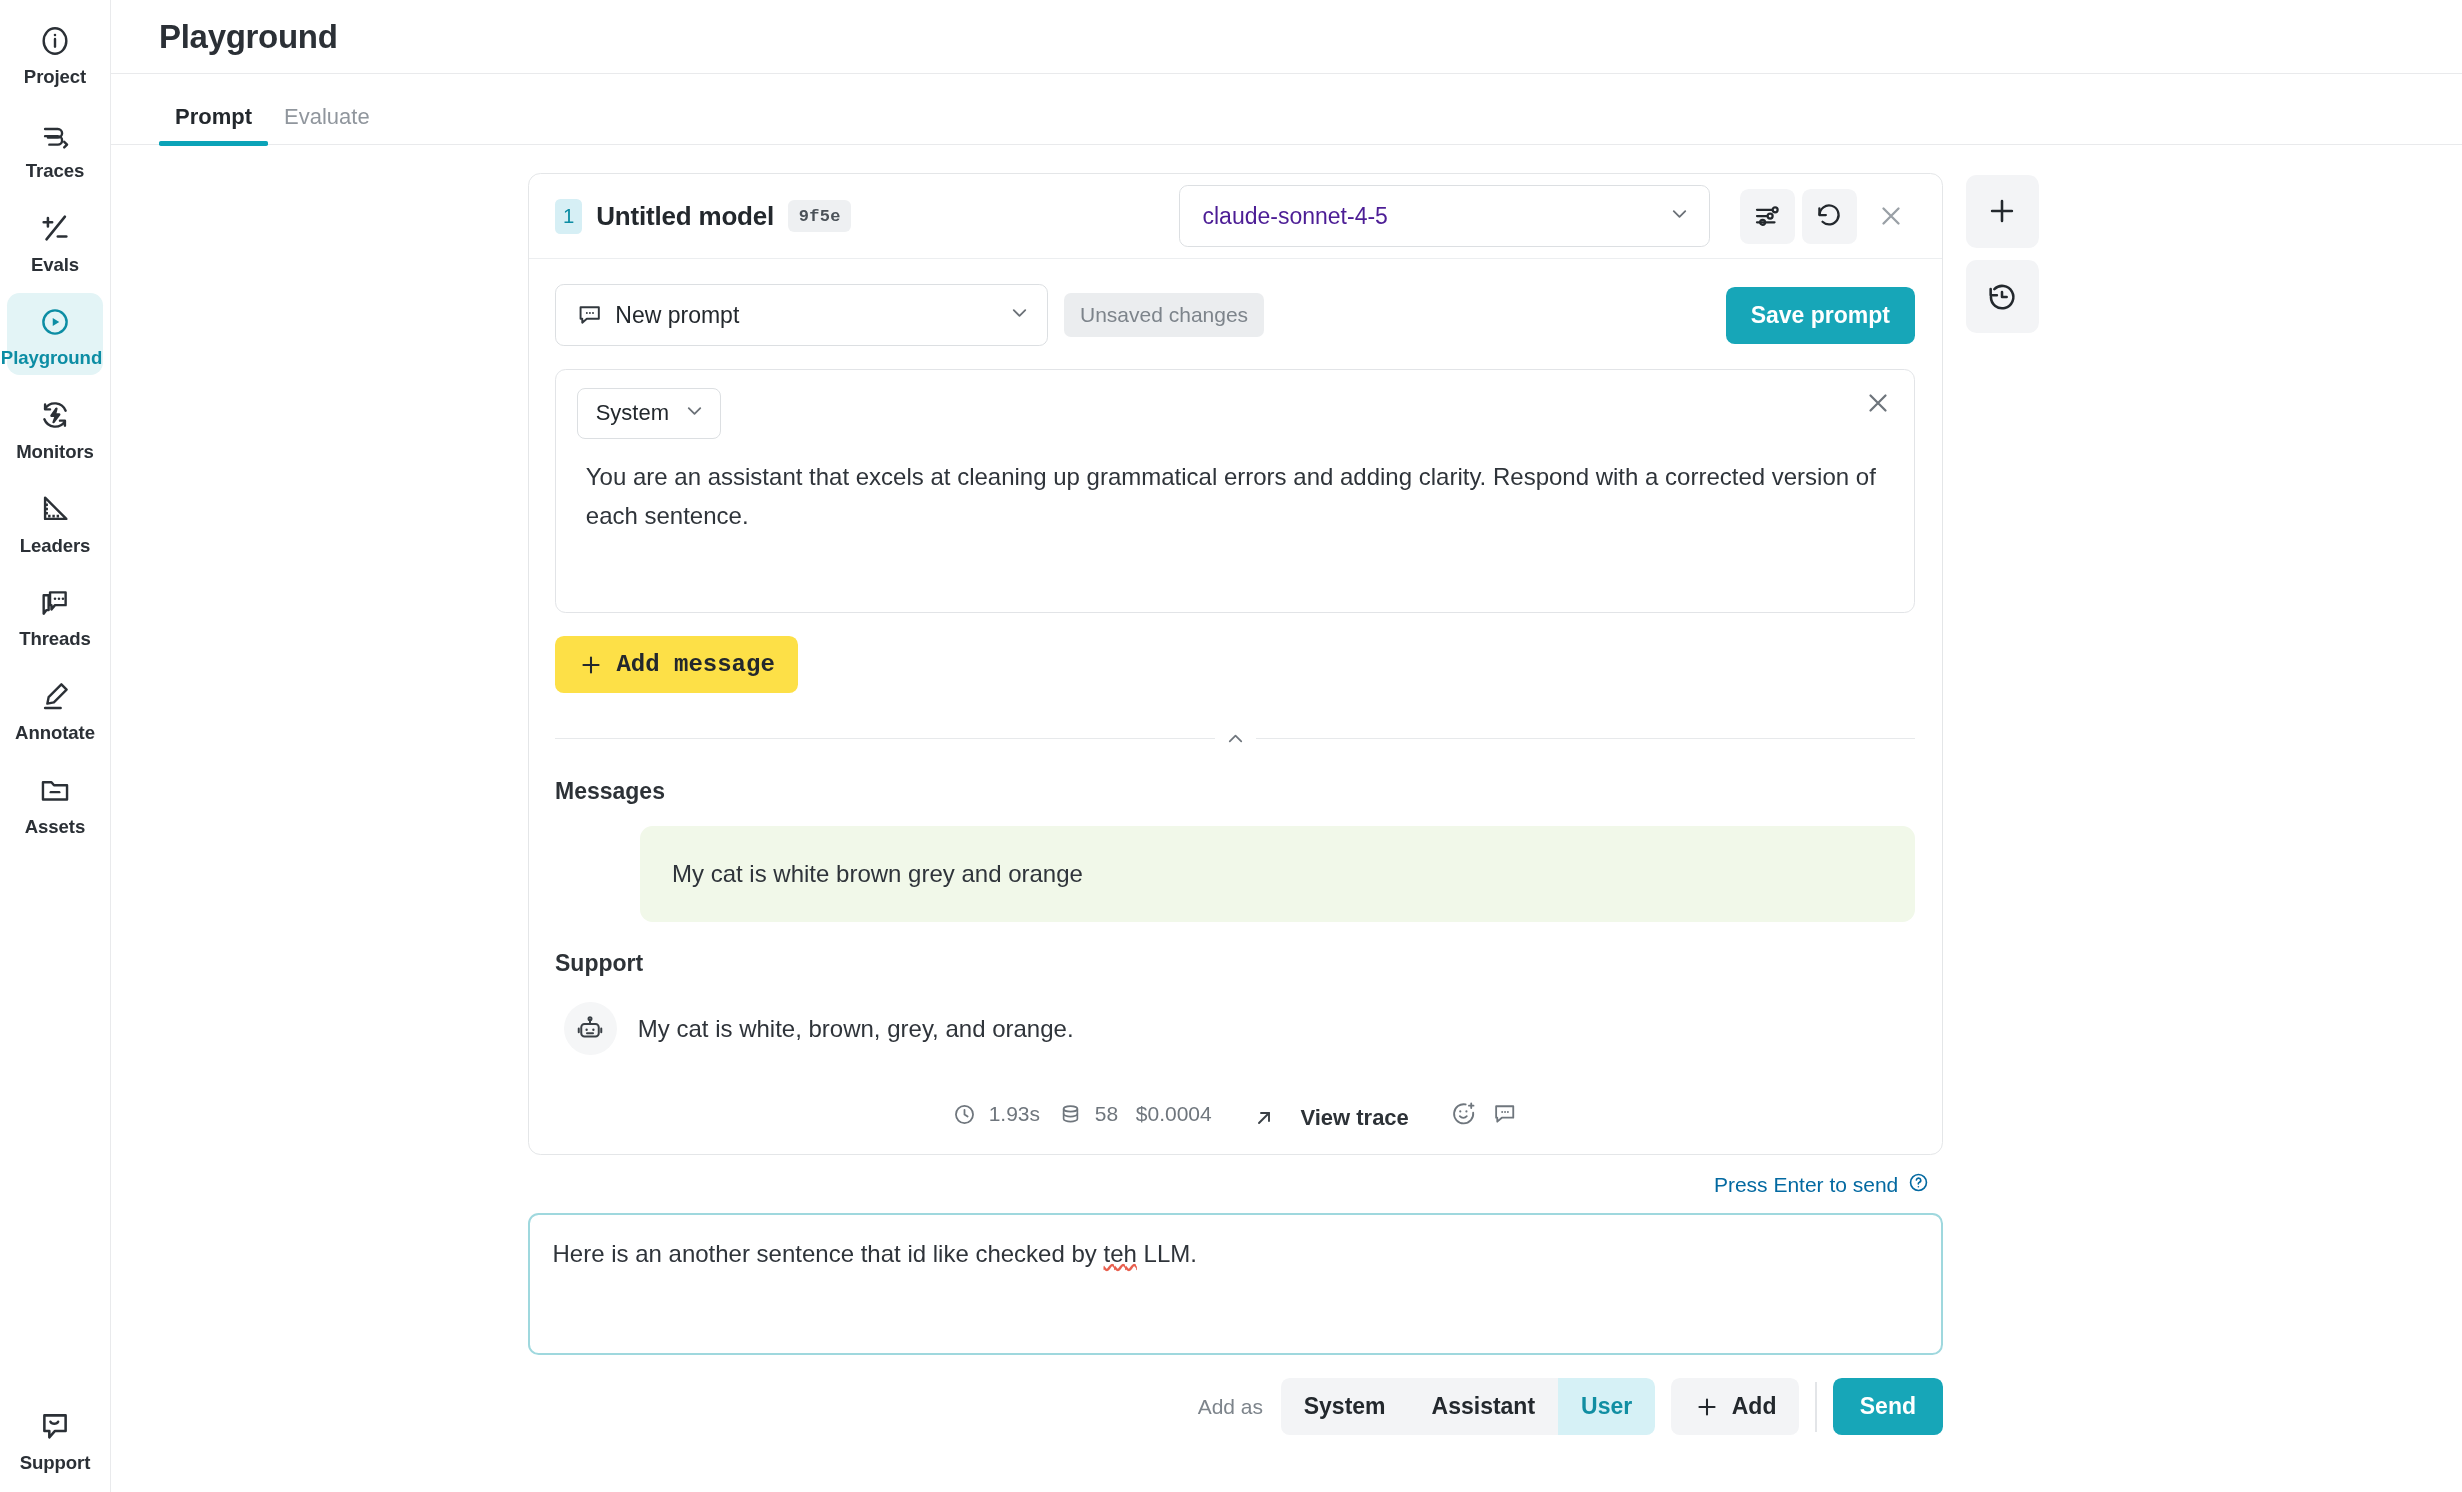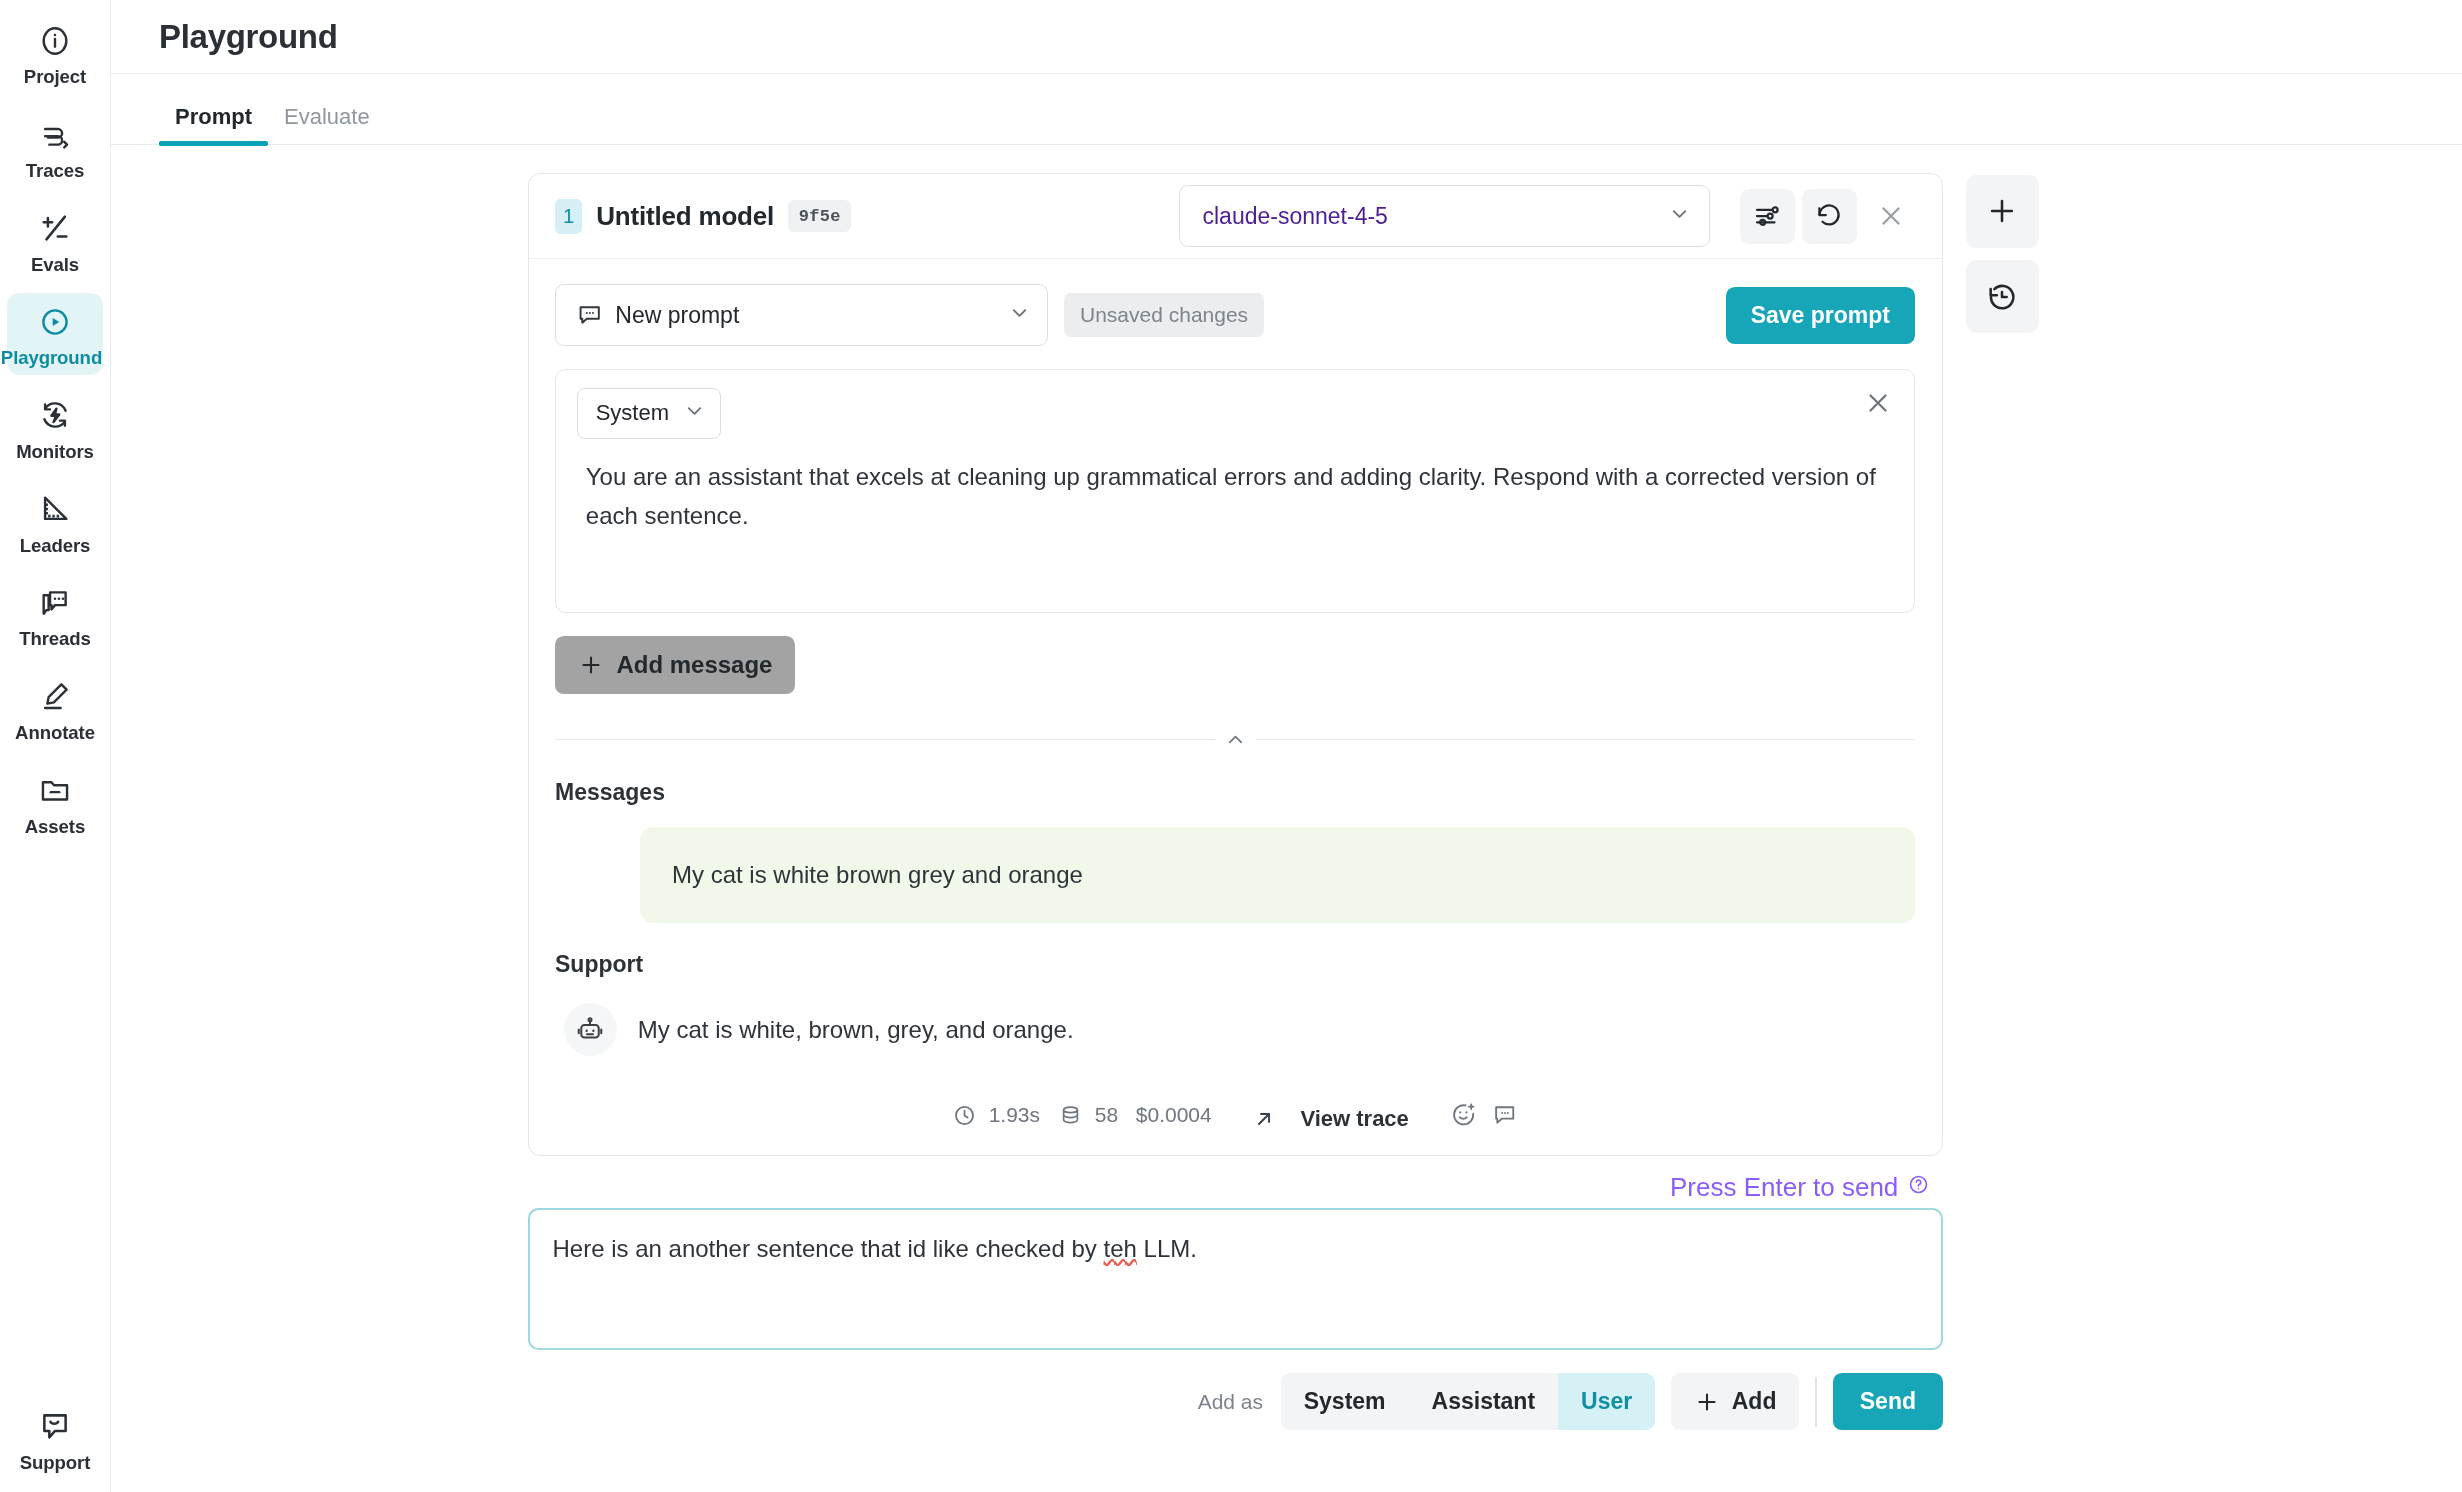--- a/index.html
+++ b/index.html
@@ -161,24 +161,24 @@
   }
   .close-x { margin-left: auto; color: #6e757c; cursor: pointer; display:flex; }
   .close-x svg { width: 30px; height: 30px; }
   .msg-text {
     margin-top: 19.5px; font-size: 24px; line-height: 1.62; color: #2f343a;
     padding: 0 8.8px 0 8.8px; max-width: 1309px;
   }
 
   .add-message {
     margin-top: 23px; align-self: flex-start;
-    background: #a3a3a3; border: none; border-radius: 8.8px;
+    background: #fde047; border: none; border-radius: 8.8px;
     display: flex; align-items: center; gap: 12.4px;
     padding: 15px 23px; font-size: 24px; font-weight: 700; color: #23282d;
-    cursor: pointer; font-family: Liberation Sans, sans-serif;
+    cursor: pointer; font-family: Liberation Mono, monospace;
   }
   .add-message svg { width: 26px; height: 26px; }
 
   .divider-collapse {
     margin: 34px 0 0 0; height: 23px; display: flex; align-items: center;
     position: relative;
   }
   .divider-collapse .line { flex: 1 1 auto; height: 1.8px; background: #e7e9eb; }
   .divider-collapse .caret {
     width: 41px; display: flex; align-items: center; justify-content: center;
@@ -217,21 +217,21 @@
   }
   .view-trace svg { width: 24px; height: 24px; color: #3a4046; }
   .react-btns { display: flex; align-items: center; gap: 14px; margin-left: 23px; }
   .react-btns .rb { cursor: pointer; color: #6f767d; display: flex; }
   .react-btns svg { width: 27.4px; height: 27.4px; }
 
   
   .composer { margin-top: 16px; display: flex; flex-direction: column; }
   .hint-row {
     display: flex; align-items: center; justify-content: flex-end;
-    gap: 8.8px; color: #8b5cf6; font-size: 26px; padding-right: 12.4px; margin-bottom: 5px;
+    gap: 8.8px; color: #0369a1; font-size: 21px; padding-right: 12.4px; margin-bottom: 14px;
   }
   .hint-row svg { width: 23px; height: 23px; }
   .composer-box {
     border: 2.7px solid #9fd8de; border-radius: 10.6px; background: #fff;
     min-height: 142px; padding: 25px 23px; font-size: 24px; color: #2f343a;
   }
   .spell { text-decoration: underline wavy #e8604f; text-decoration-skip-ink: none; }
 
   .composer-actions {
     display: flex; align-items: center; justify-content: flex-end;

